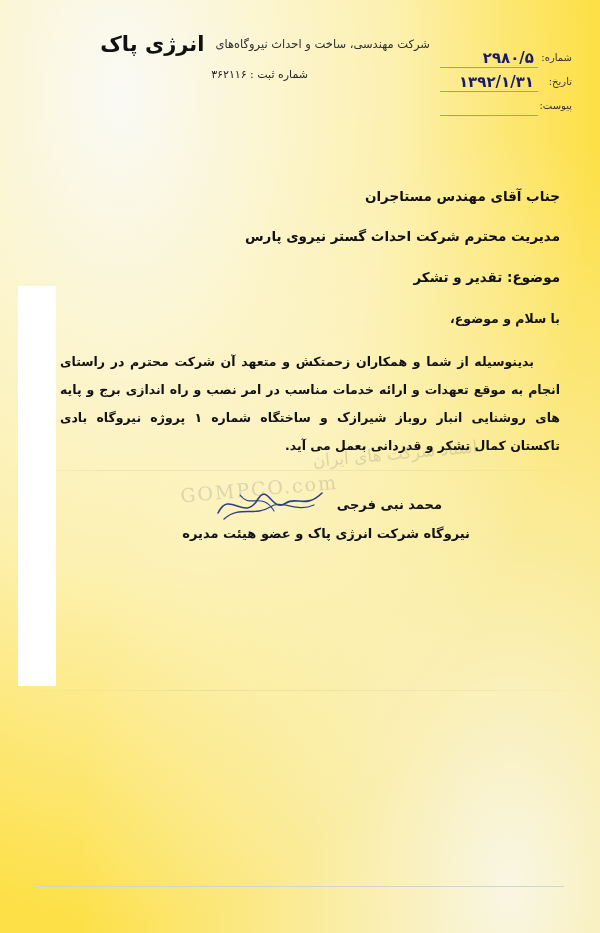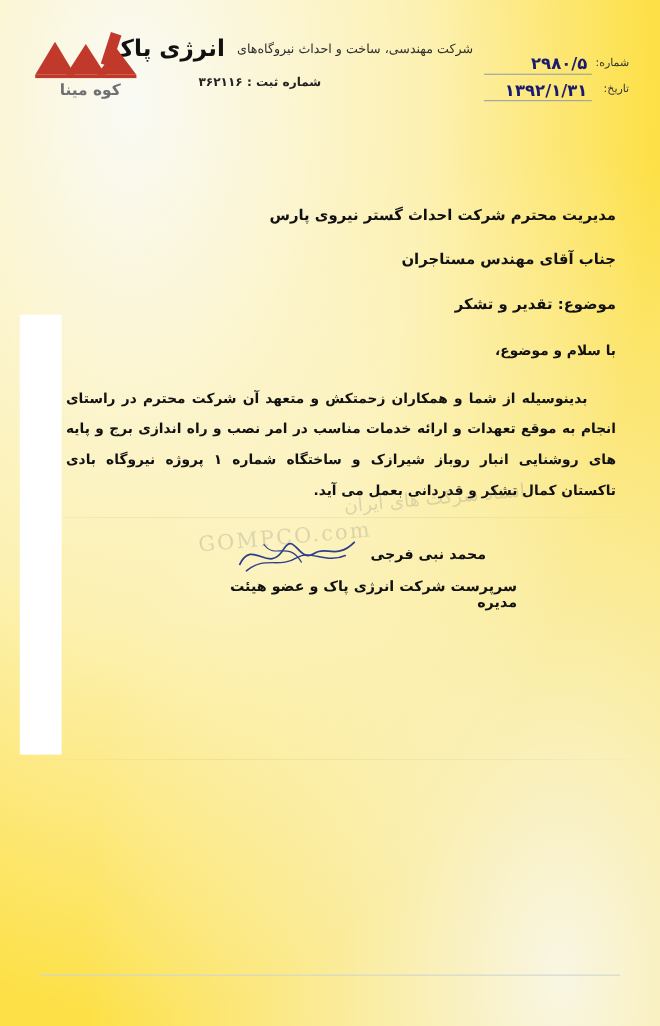--- a/index.html
+++ b/index.html
@@ -101,26 +101,25 @@
     font-size: 21px;
     font-weight: bold;
     color: #111;
     display: inline-block;
     vertical-align: middle;
     margin-right: 6px;
     letter-spacing: -0.5px;
   }
   .reg-no {
     position: absolute;
-    right: 308px;
+    right: 292px;
     top: 44px;
     font-size: 11px;
     color: #222;
     direction: rtl;
-    font-weight: bold;
   }
 
   
   .refbox {
     position: absolute;
     right: 28px;
     top: 22px;
     width: 132px;
     height: 80px;
     direction: rtl;
@@ -290,67 +289,60 @@
 
   <div class="header">
 
     <div class="brand">
       <span class="brand-line1">شرکت مهندسی، ساخت و احداث نیروگاه‌های</span>
       <span class="brand-name">انرژی پاک</span>
     </div>
 
     <div class="reg-no">شماره ثبت : ۳۶۲۱۱۶</div>
 
-    <div class="logo">
-      <div class="logo-mark">
-        <svg viewBox="0 0 104 44" width="104" height="44" aria-hidden="true">
-          <polygon points="2,40 20,10 38,40" fill="#c0392b"></polygon>
-          <polygon points="30,40 48,12 66,40" fill="#c0392b"></polygon>
-          <polygon points="58,40 76,16 94,40" fill="#c0392b"></polygon>
-          <rect x="66" y="2" width="10" height="30" transform="rotate(18 71 17)" fill="#c0392b"></rect>
-          <rect x="2" y="40" width="92" height="3" fill="#c0392b"></rect>
-        </svg>
-      </div>
-      <div class="logo-text">کوه مینا</div>
-    </div>
 
     <div class="refbox">
       <div class="row">
         <span class="lbl">شماره:</span>
         <span class="val">۲۹۸۰/۵</span>
         <span class="rule"></span>
       </div>
       <div class="row">
         <span class="lbl">تاریخ:</span>
         <span class="val">۱۳۹۲/۱/۳۱</span>
         <span class="rule"></span>
       </div>
+      <div class="row attach">
+        <span class="lbl">پیوست:</span>
+        <span class="val"></span>
+        <span class="rule"></span>
+      </div>
     </div>
   </div>
 
   <div class="body">
+    <div class="addr-line">جناب آقای مهندس مستاجران</div>
     <div class="addr-line">مدیریت محترم شرکت احداث گستر نیروی پارس</div>
-    <div class="addr-line">جناب آقای مهندس مستاجران</div>
     <div class="subject">موضوع: تقدیر و تشکر</div>
     <div class="salutation">با سلام و موضوع،</div>
     <div class="para indent">بدینوسیله از شما و همکاران زحمتکش و متعهد آن شرکت محترم در راستای انجام به موقع تعهدات و ارائه خدمات مناسب در امر نصب و راه اندازی برج و پایه های روشنایی انبار روباز شیرازک و ساختگاه شماره ۱ پروژه نیروگاه بادی تاکستان کمال تشکر و قدردانی بعمل می آید.</div>
   </div>
 
   <div class="watermark">
     <div class="wm-fa">اسناد شرکت های ایران</div>
     <div class="wm-en">GOMPCO.com</div>
   </div>
 
   <div class="sig-zone">
     <div class="sig-scribble">
       <svg viewBox="0 0 120 46" width="120" height="46" aria-hidden="true">
         <path d="M8,30 C20,6 34,40 48,16 C58,0 62,30 76,20 C86,13 96,26 112,10" fill="none" stroke="#2b3f8c" stroke-width="1.6" stroke-linecap="round"></path>
         <path d="M14,36 C30,22 44,34 60,24 C72,16 86,30 104,22" fill="none" stroke="#2b3f8c" stroke-width="1.3" stroke-linecap="round"></path>
         <path d="M30,12 C40,26 52,8 64,28" fill="none" stroke="#2b3f8c" stroke-width="1.1" stroke-linecap="round"></path>
       </svg>
     </div>
     <div class="sig-name">محمد نبی فرجی</div>
-    <div class="sig-title">سرپرست شرکت انرژی پاک و عضو هیئت مدیره</div>
+    <div class="sig-title">نیروگاه شرکت انرژی پاک و عضو هیئت مدیره</div>
   </div>
 
   <div class="footer-rule"></div>
 
 </div>
 
 </body></html>

